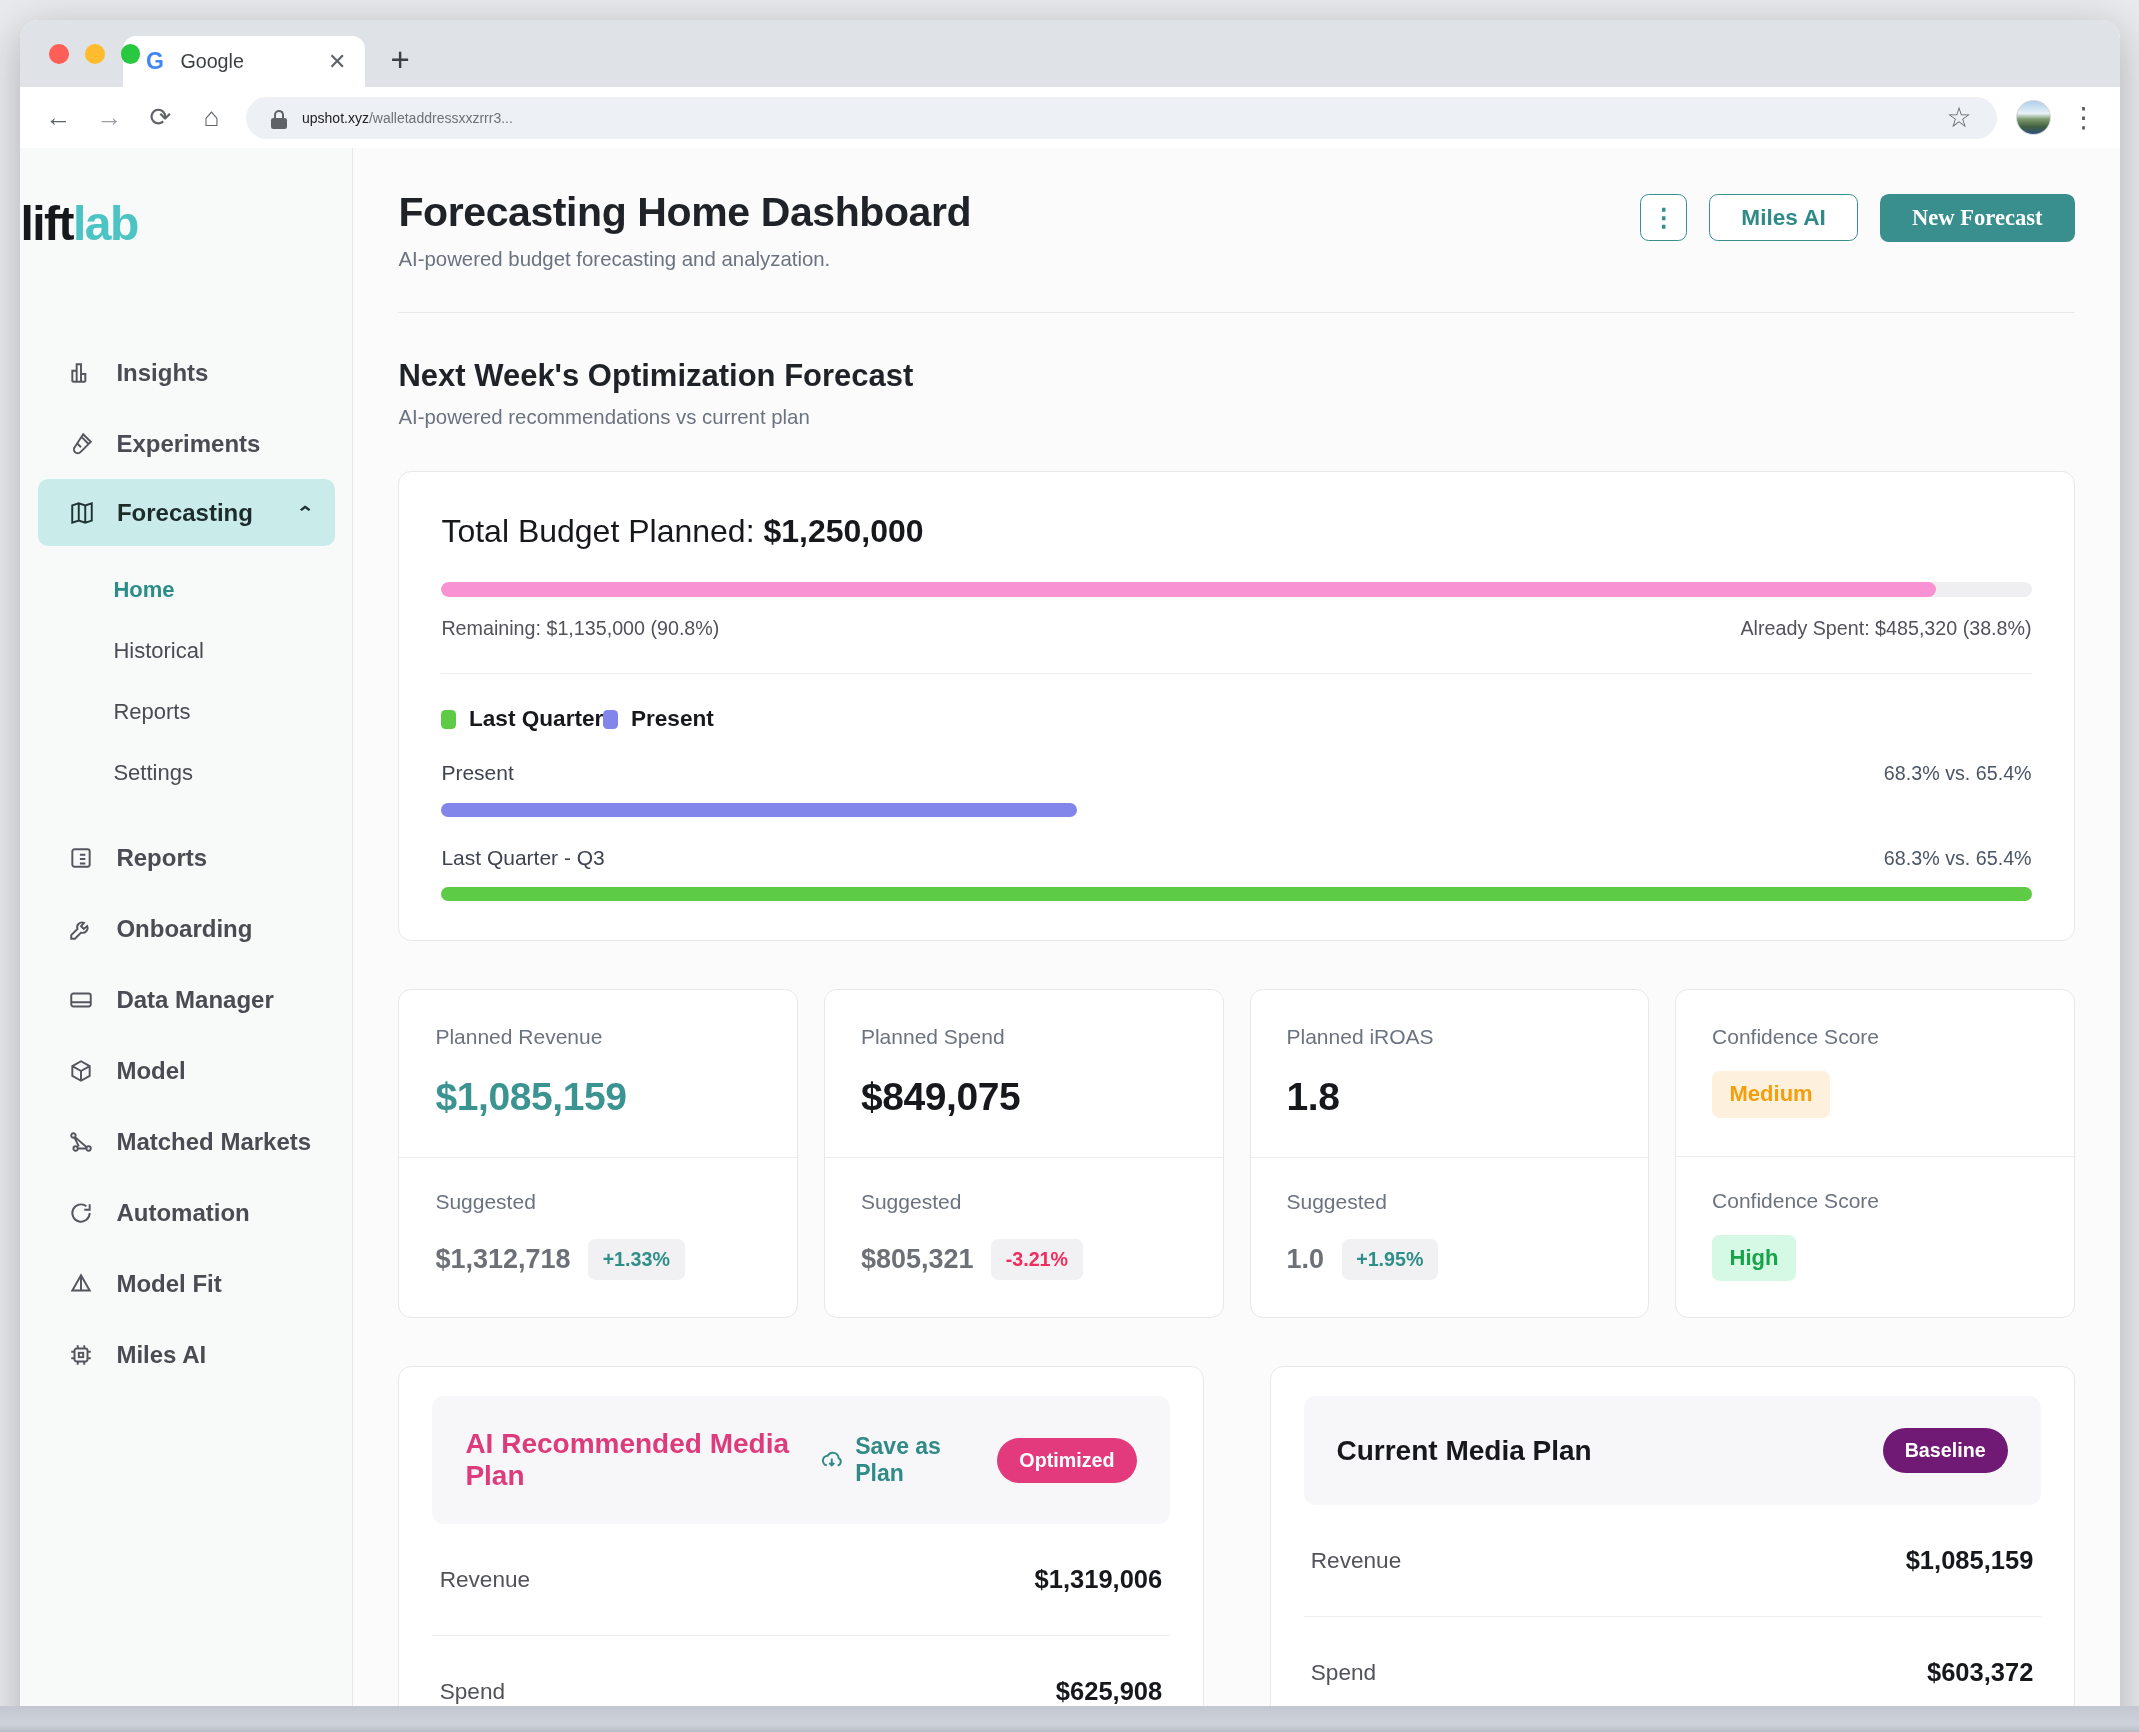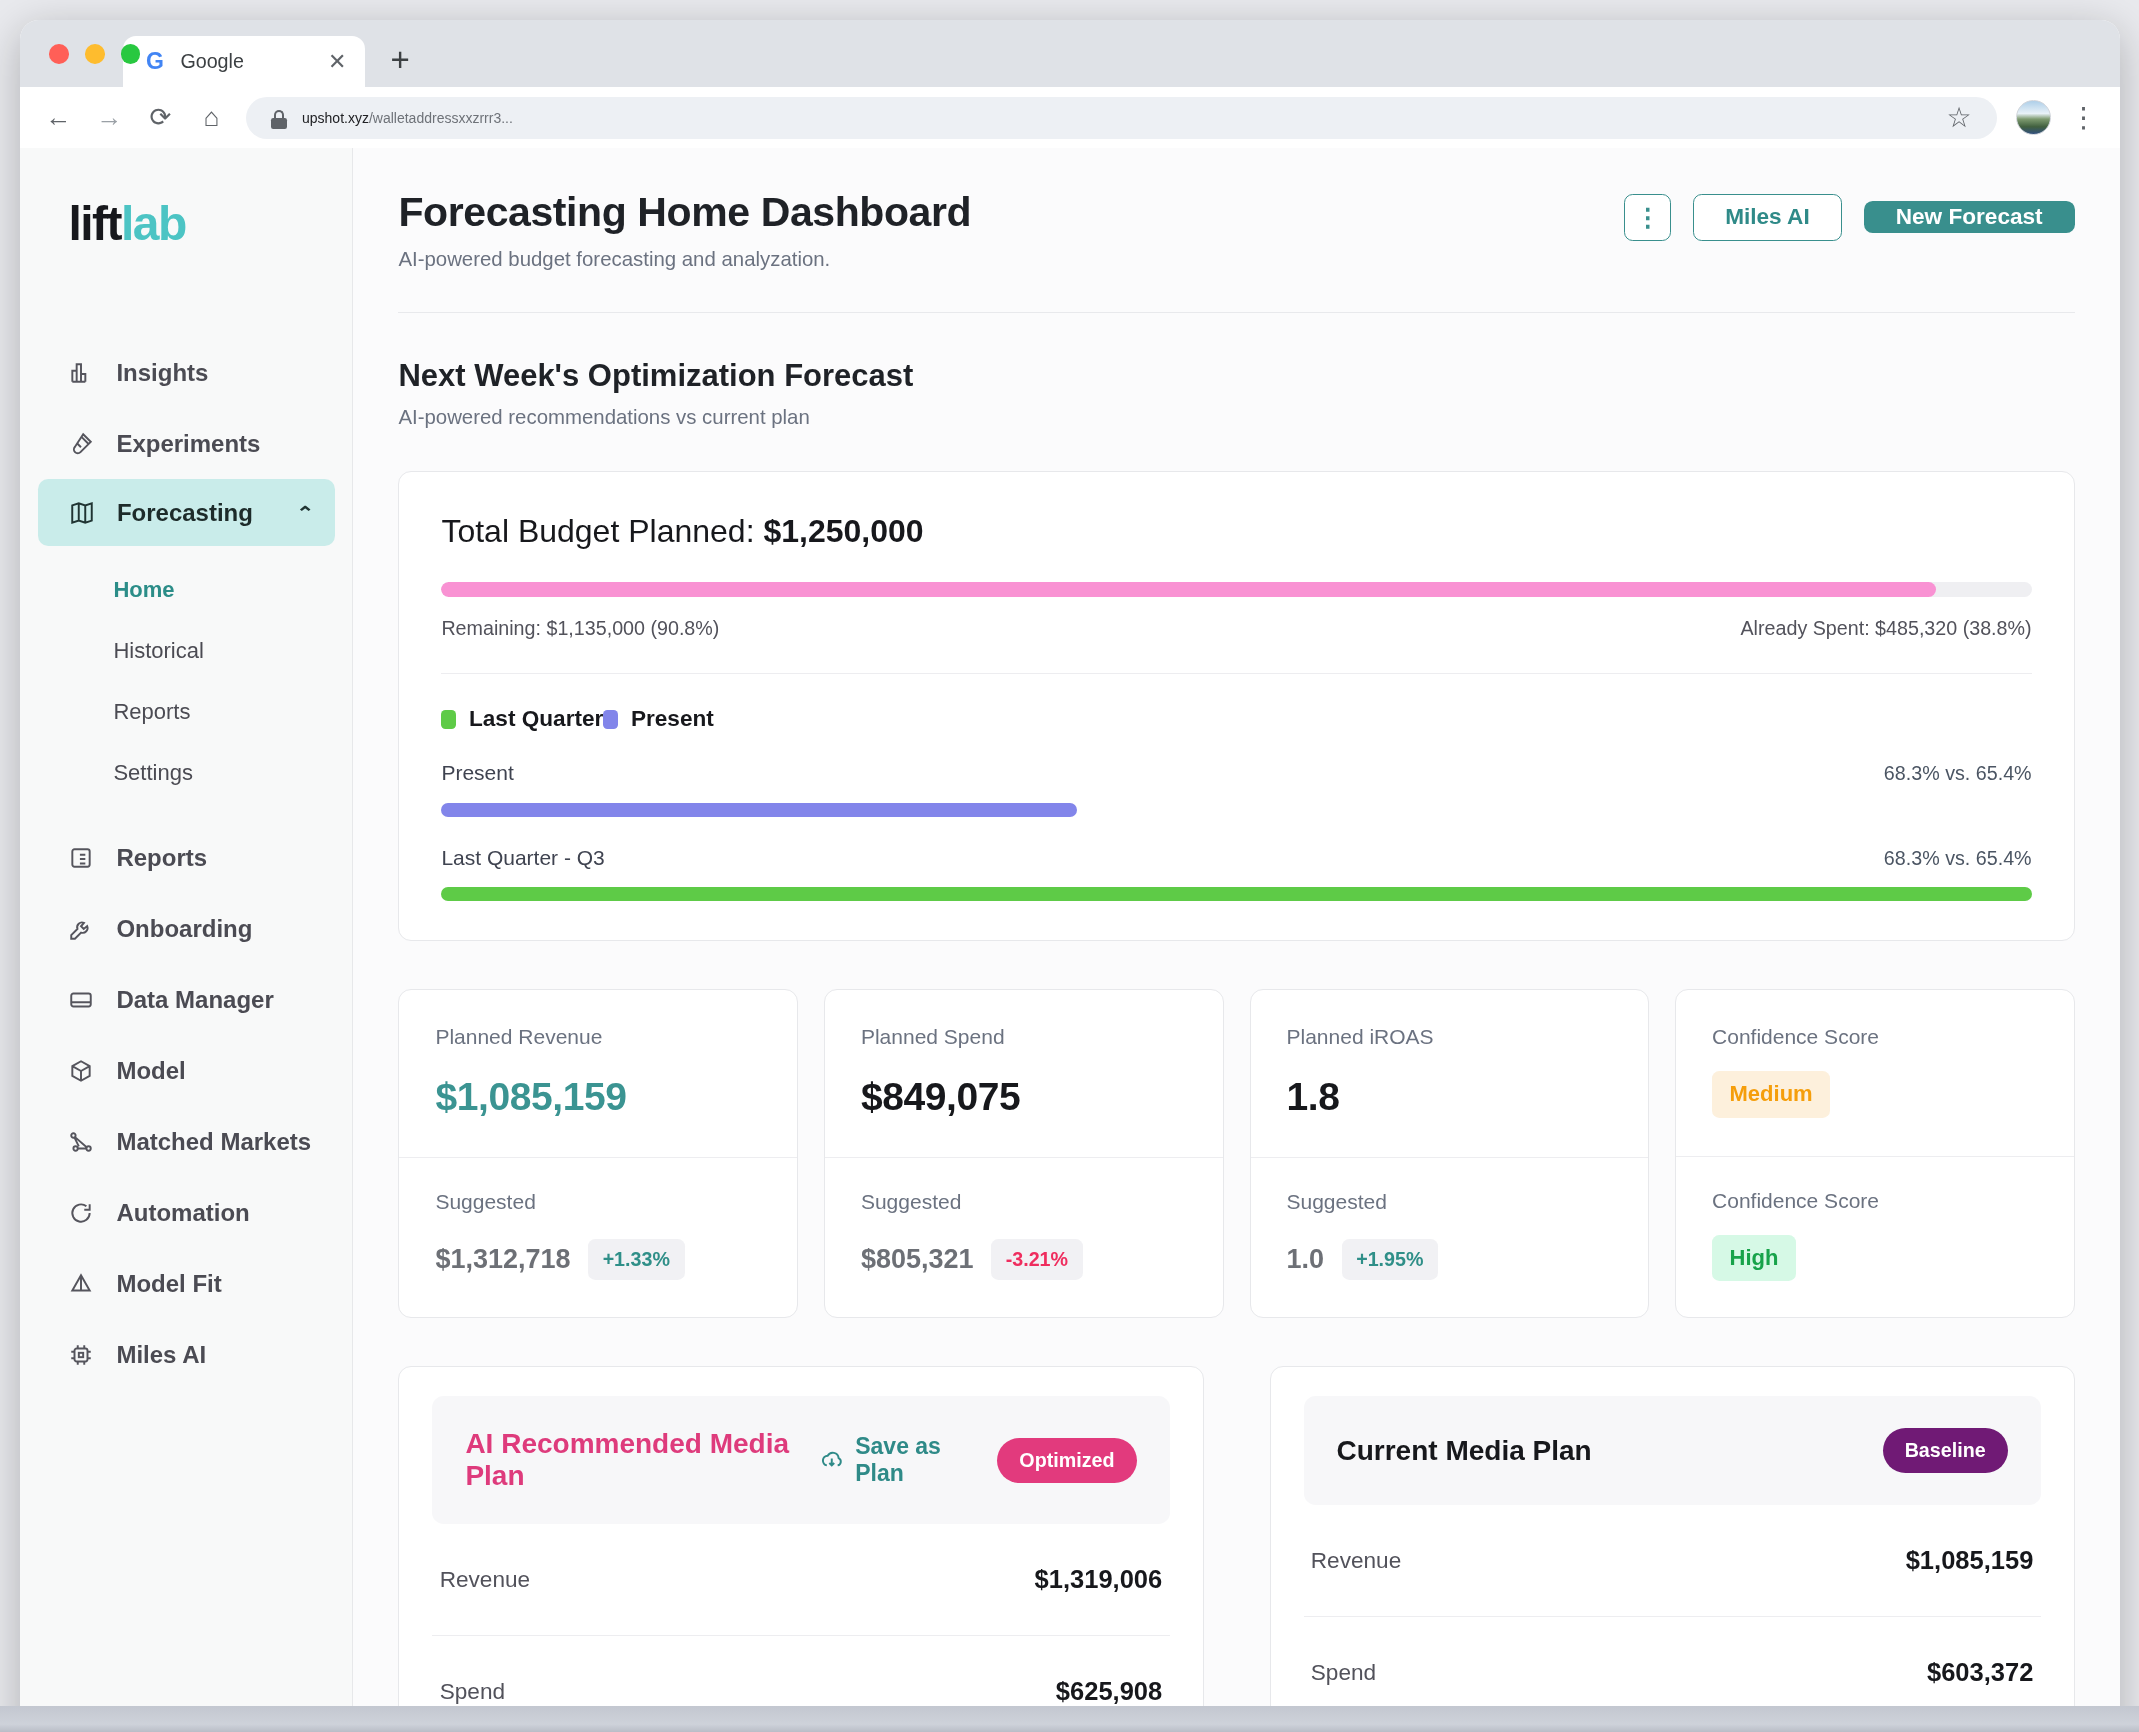--- a/index.html
+++ b/index.html
@@ -52,21 +52,21 @@
     border:0.7px solid #d0d4da;
   }
   .kebab { font-size:28px; color:#5f6368; letter-spacing:0; }
 
   
   .app { flex:1; display:flex; min-height:0; }
   .sidebar {
     width:333px; flex:0 0 auto; background:#f8f9f9; border-right:0.7px solid #e7e8ea;
     padding-top:48px;
   }
-  .logo { padding-left:48px; font-size:48px; font-weight:800; letter-spacing:-1.5px; margin-bottom:86px; }
+  .logo { font-size:48px; font-weight:800; letter-spacing:-1.5px; margin-bottom:86px; }
   .logo .lift { color:#17181c; } .logo .lab { color:#4cc4c4; }
   .nav-item { display:flex; align-items:center; gap:22px; height:71px; padding:0 29px 0 48px; color:#4b4b53; font-size:24px; font-weight:600; }
   .nav-item svg { width:26px; height:26px; stroke:#55555d; stroke-width:1.8; fill:none; flex:0 0 auto; }
   .nav-item.active {
     margin:0 17.5px; padding:0 20.4px 0 31px; height:67px;
     background:#c9ecea; border-radius:10.2px; color:#1d2b2a;
   }
   .nav-item.active svg { stroke:#203433; }
   .chev { margin-left:auto; font-size:22px; font-weight:700; color:#203433; transform:scaleY(.8); }
   .subnav { padding:13px 0 19px 0; }
@@ -75,21 +75,21 @@
 
   .main { flex:1; background:#fbfbfc; overflow:hidden; padding:0 45px; }
 
   
   .page-head { display:flex; align-items:flex-start; padding-top:41px; padding-bottom:41px; border-bottom:0.7px solid #e8e9ec; }
   .page-title { font-size:41px; font-weight:800; color:#1f2227; letter-spacing:-0.4px; }
   .page-sub { font-size:20.4px; color:#6b7280; margin-top:11.6px; }
   .head-actions { margin-left:auto; display:flex; gap:22px; align-items:center; margin-top:4.4px; }
   .btn-kebab { width:47px; height:47px; border:1.5px solid #398f8d; border-radius:8.7px; background:#fff; color:#398f8d; font-size:25px; display:flex; align-items:center; justify-content:center; font-weight:700; }
   .btn-outline { height:47px; padding:0 31px; border:1.5px solid #398f8d; border-radius:8.7px; background:#fff; color:#2f8a88; font-size:22.6px; font-weight:700; display:flex; align-items:center; }
-  .btn-solid { height:32px; padding:0 32px; border-radius:8.7px; background:#398f8d; color:#fff; font-size:22.6px; font-weight:700; display:flex; align-items:center; border:none; }
+  .btn-solid { height:48px; padding:0 32px; border-radius:8.7px; background:#398f8d; color:#fff; font-size:22.6px; font-weight:700; display:flex; align-items:center; border:none;font-family:Liberation Serif, serif; }
 
   
   .section-head { margin-top:45px; }
   .section-title { font-size:31px; font-weight:800; color:#1f2227; }
   .section-sub { font-size:20.4px; color:#6b7280; margin-top:11.6px; }
 
   
   .card { background:#fff; border:0.7px solid #e7e8eb; border-radius:13px; }
   .budget-card { margin-top:42px; padding:41px 42px 39px; }
   .budget-title { font-size:32px; color:#17181c; }

